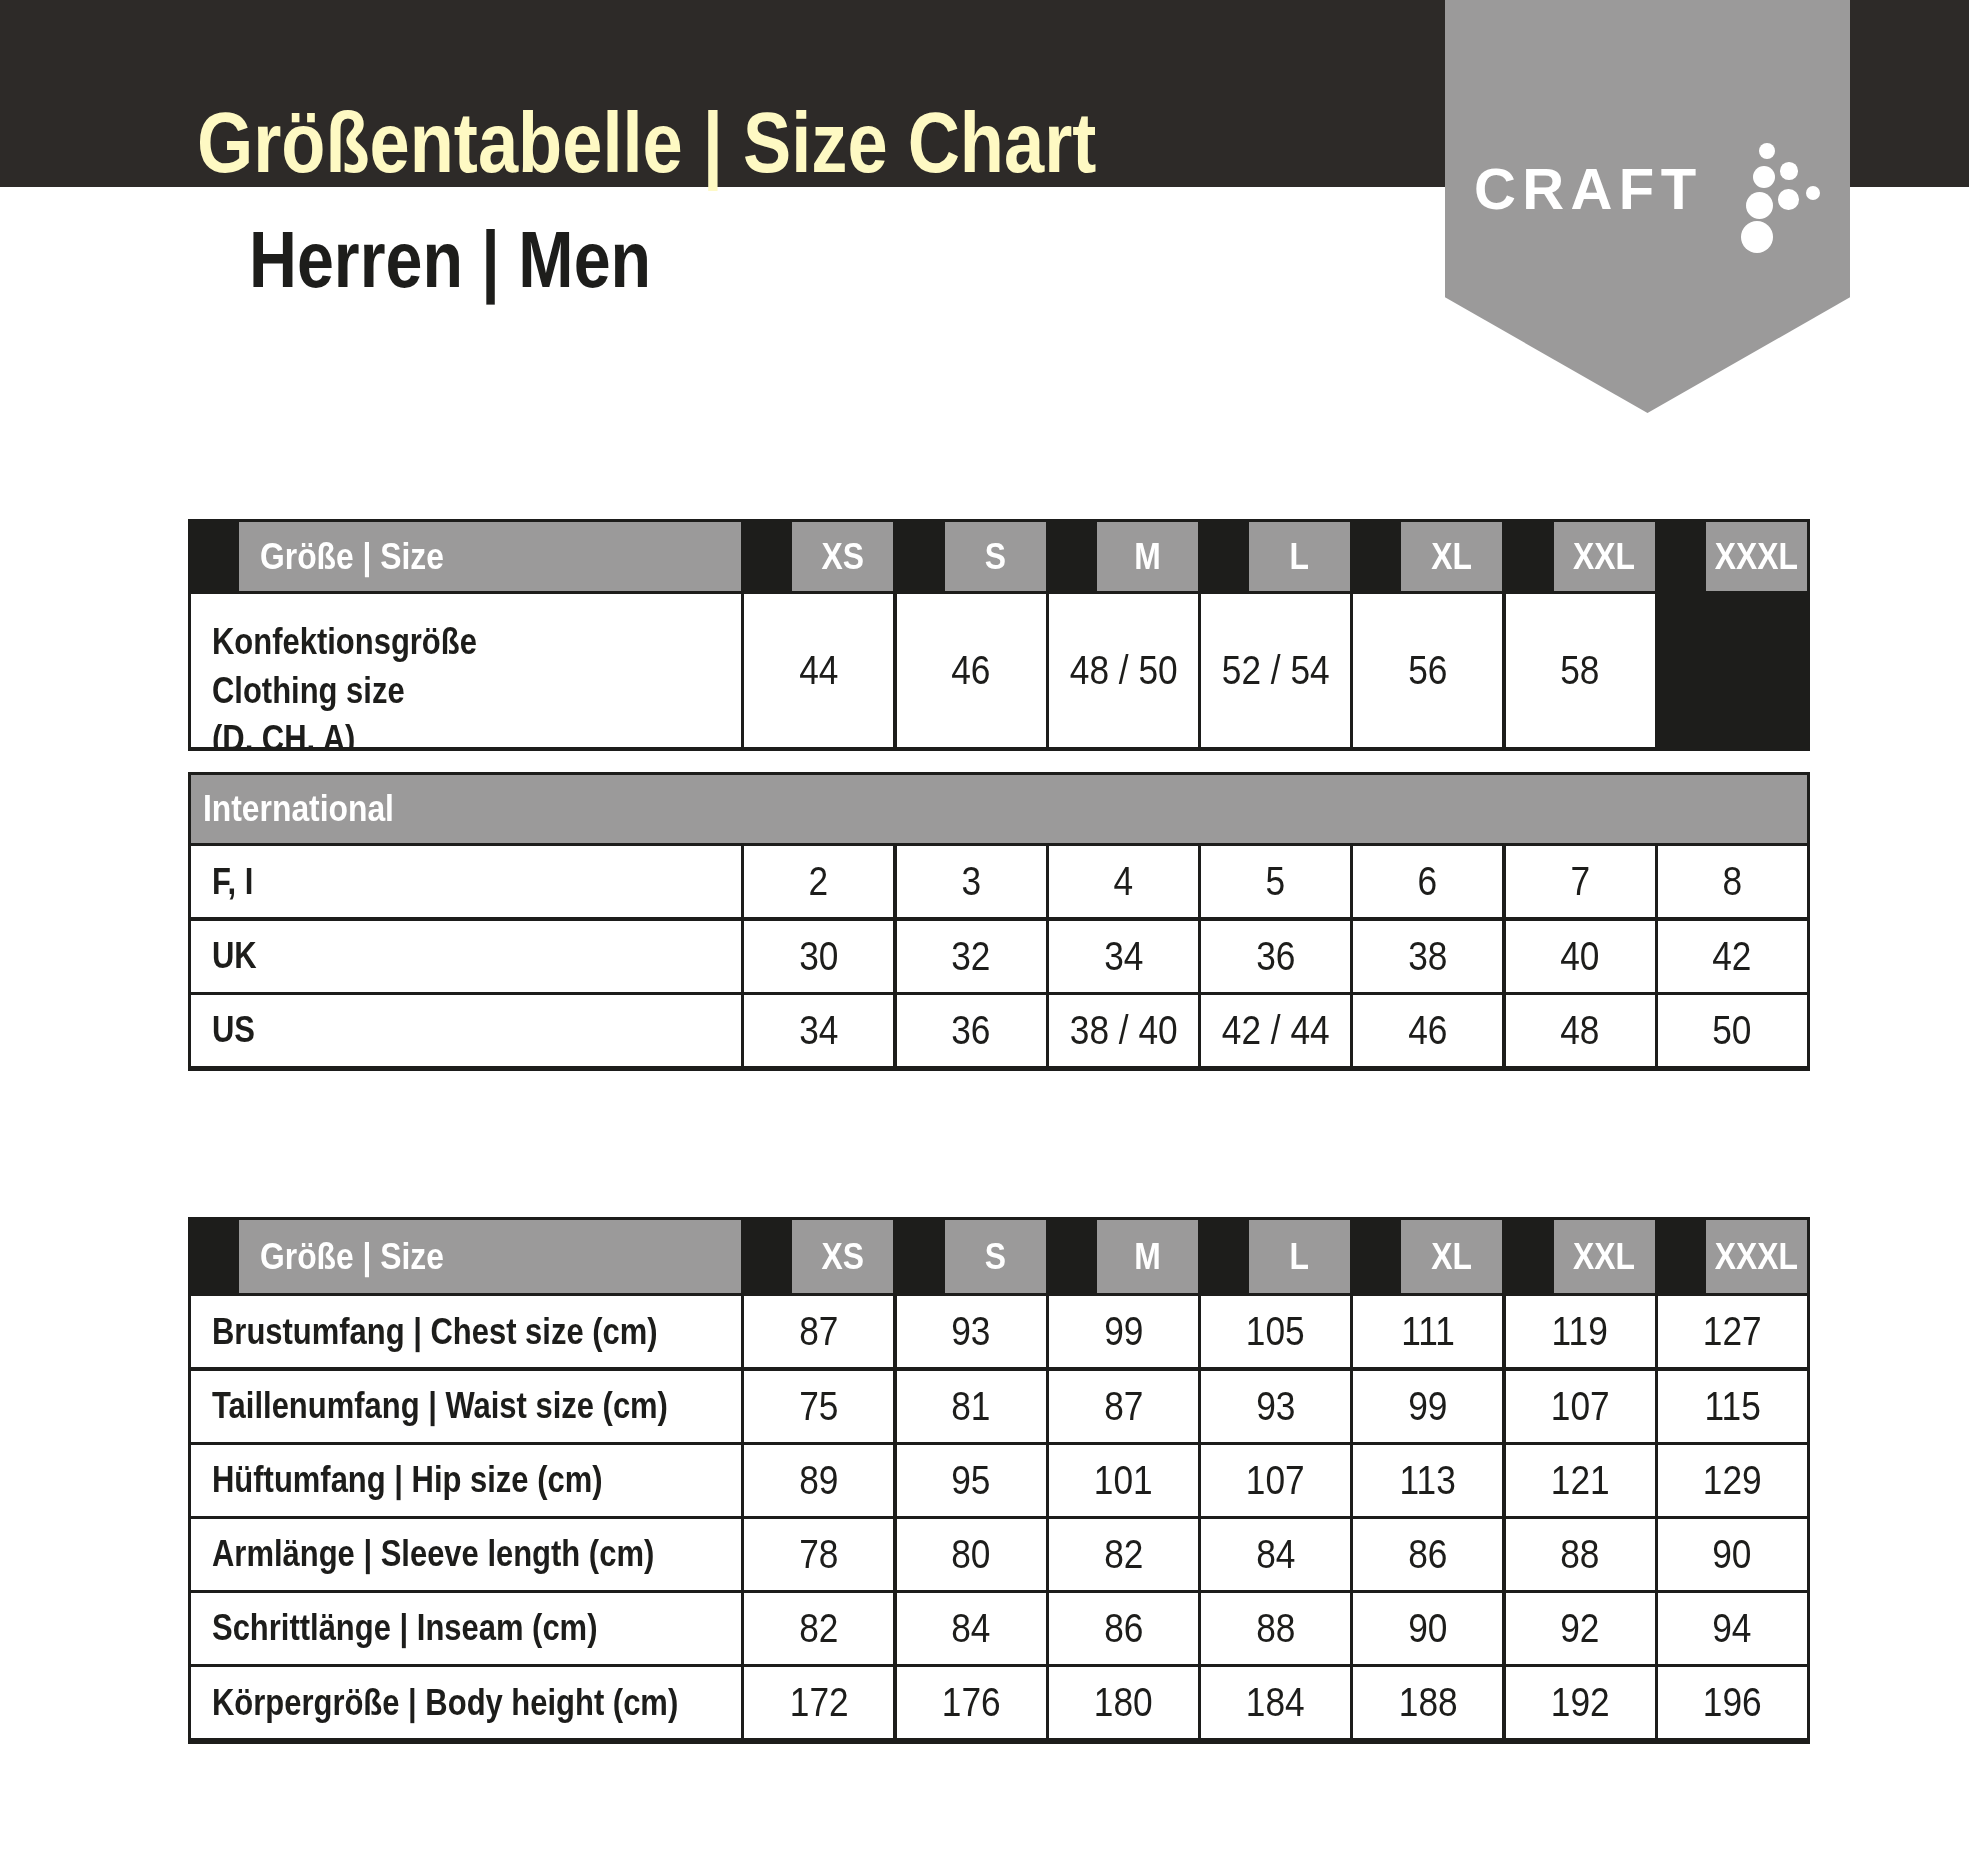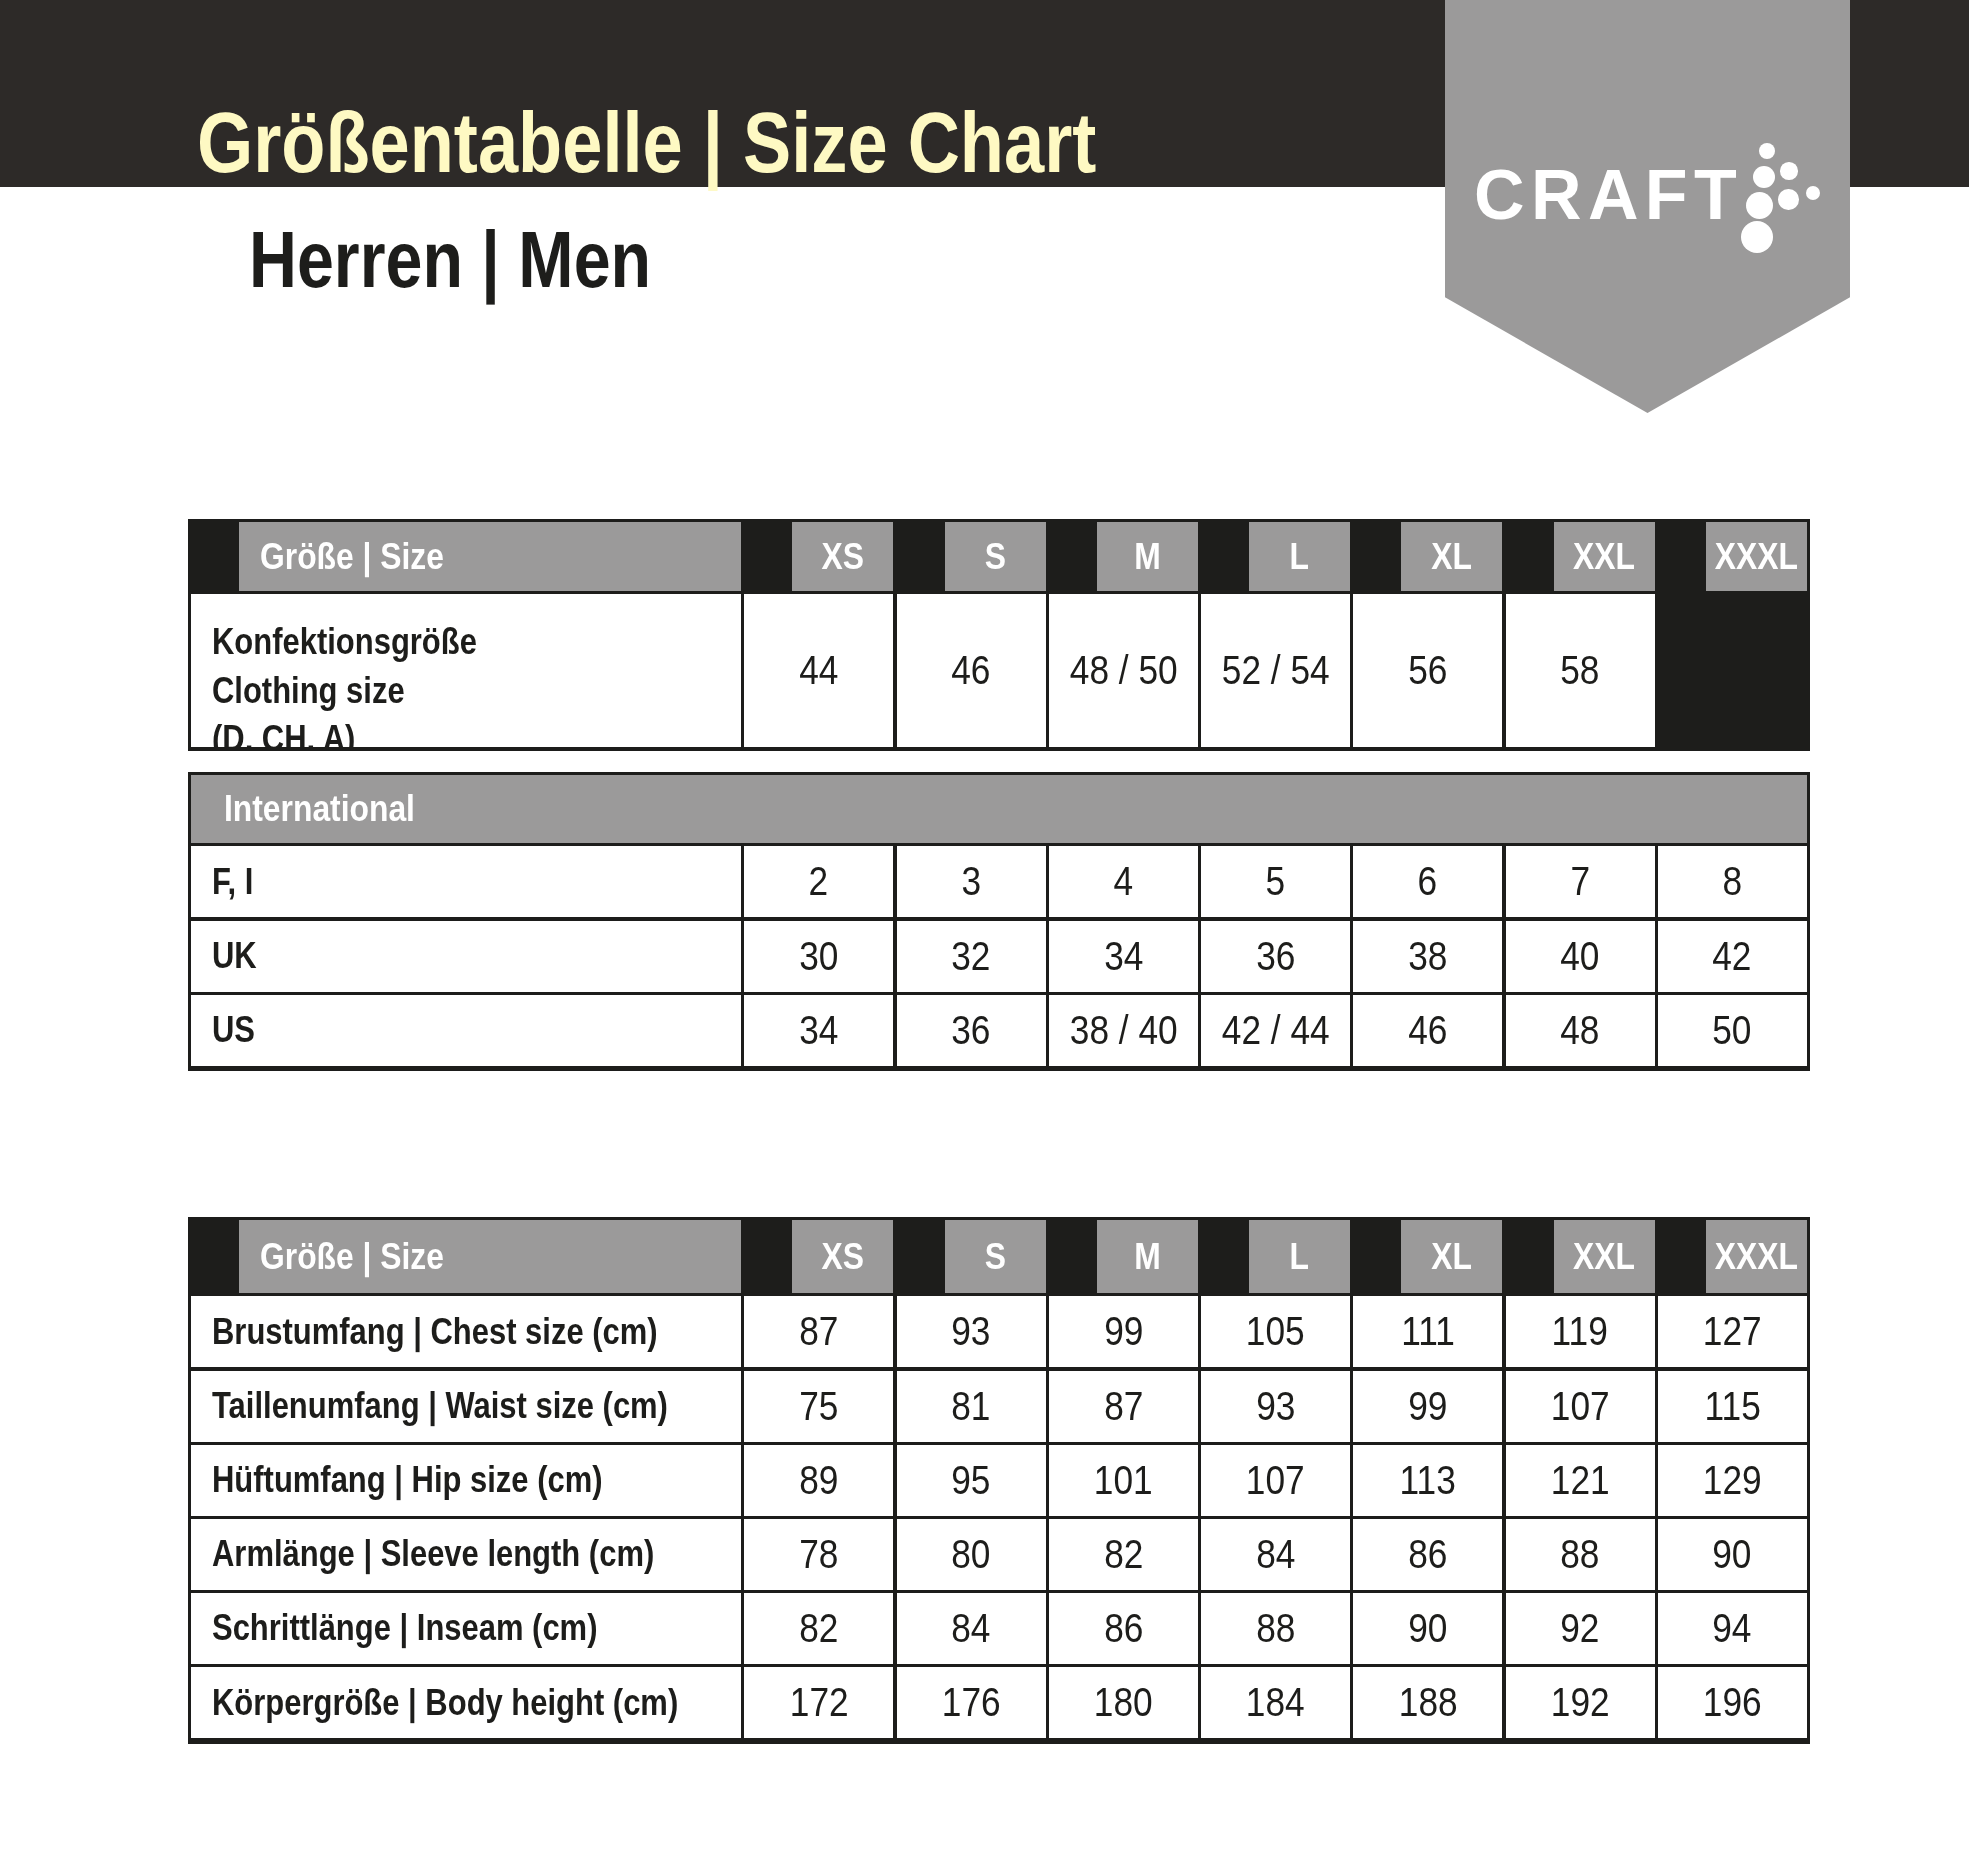--- a/index.html
+++ b/index.html
@@ -17,21 +17,21 @@
     position:absolute;left:249px;top:213px;font-size:79px;font-weight:bold;
     color:var(--ink,#1d1d1b);line-height:1.2;white-space:nowrap;text-align:right;
   }
   
   .banner{
     position:absolute;left:1445px;top:0;width:405px;height:413px;
     background:var(--gray,#9b9a9a);
     clip-path:polygon(0 0,100% 0,100% 72%,50% 100%,0 72%);
   }
   .brand{
-    position:absolute;left:29px;top:160px;font-size:70px;font-weight:bold;
+    position:absolute;left:29px;top:160px;font-size:58px;font-weight:bold;
     color:#fff;letter-spacing:6.4px;line-height:1;
   }
   .dots{position:absolute;left:0;top:0;width:100%;height:100%;}
   .dot{position:absolute;background:#fff;border-radius:50%;}
   .d1{left:314px;top:143px;width:16px;height:16px;}
   .d2{left:308px;top:166px;width:22px;height:22px;}
   .d3{left:335px;top:162px;width:17.5px;height:17.5px;}
   .d4{left:301px;top:192px;width:27px;height:27px;}
   .d5{left:333px;top:189px;width:20.6px;height:20.6px;}
   .d6{left:361px;top:186px;width:14.3px;height:14.3px;}
@@ -41,21 +41,21 @@
     position:absolute;left:188px;width:1622px;display:grid;
     grid-template-columns:550px repeat(7,1fr);
     gap:3.2px;padding:3.2px;box-sizing:border-box;background:var(--ink,#1d1d1b);
   }
   #t1{top:519px;height:232px;grid-template-rows:69px 153px;}
   #t2{top:772px;height:299px;grid-template-rows:68px 71px 71px 71px;}
   #t3{top:1217px;height:527px;grid-template-rows:73px repeat(6,71px);}
   .cell{background:#fff;display:flex;align-items:center;justify-content:center;overflow:hidden;}
   .cell.head{background:var(--gray,#9b9a9a);margin-left:48px;}
   .cell.lbl{justify-content:flex-start;padding-left:20.6px;}
-  .cell.band-row{grid-column:1/-1;background:var(--gray,#9b9a9a);justify-content:flex-start;padding-left:33px;}
+  .cell.band-row{grid-column:1/-1;background:var(--gray,#9b9a9a);justify-content:flex-start;padding-left:12px;}
   .h-txt{color:#fff;font-weight:bold;font-size:37px;}
   .l-txt{color:var(--ink,#1d1d1b);font-weight:bold;font-size:36px;line-height:1.35;}
   .v-txt{color:var(--ink,#1d1d1b);font-weight:400;font-size:41px;}
   
   .cnd{display:inline-block;transform:scaleX(.86);transform-origin:50% 50%;white-space:nowrap;}
   .cell.lbl .cnd,.cell.band-row .cnd{transform-origin:0 50%;}
   .title .cnd,.subtitle .cnd{transform:scaleX(.84);transform-origin:0 50%;display:inline-block;}
   .blk{display:block;}
   .lbl-block{display:block;margin-top:40px;}
 </style>

